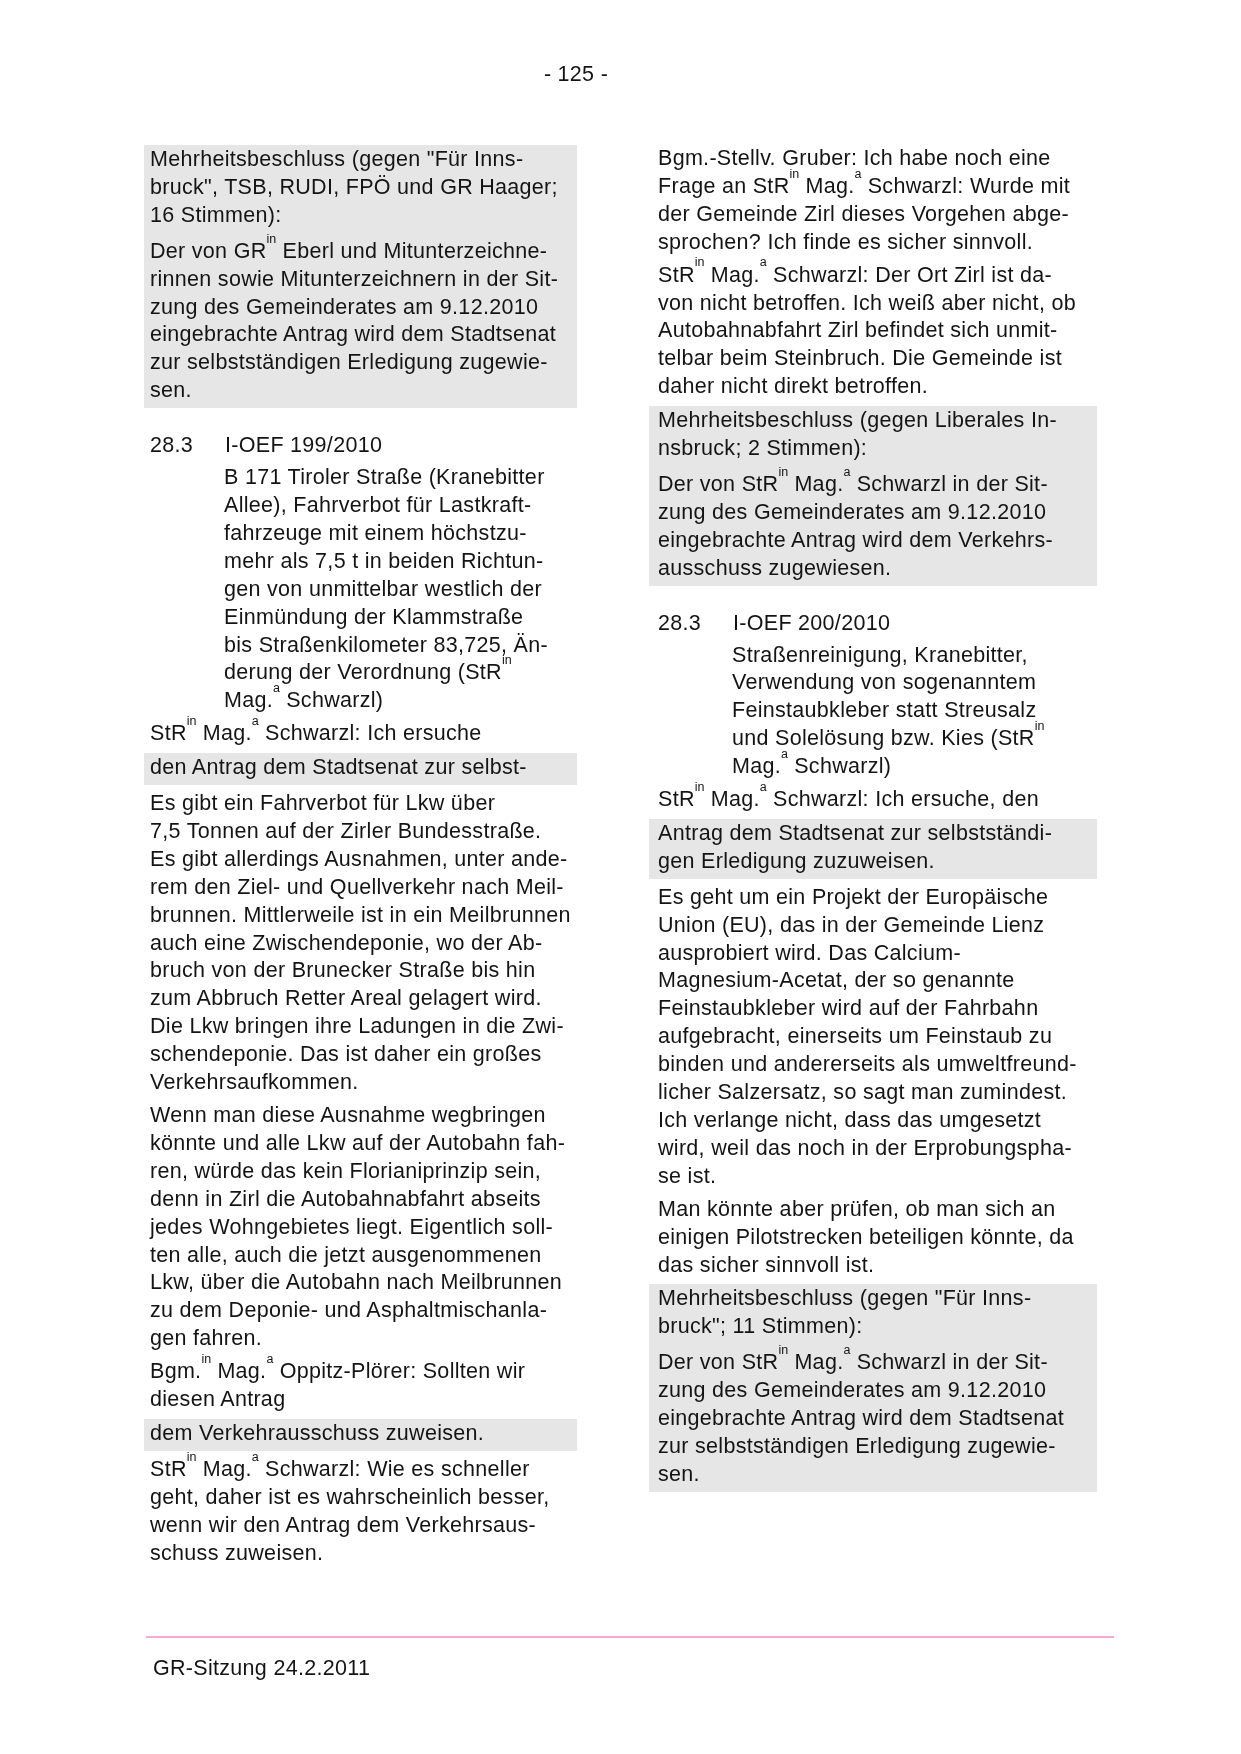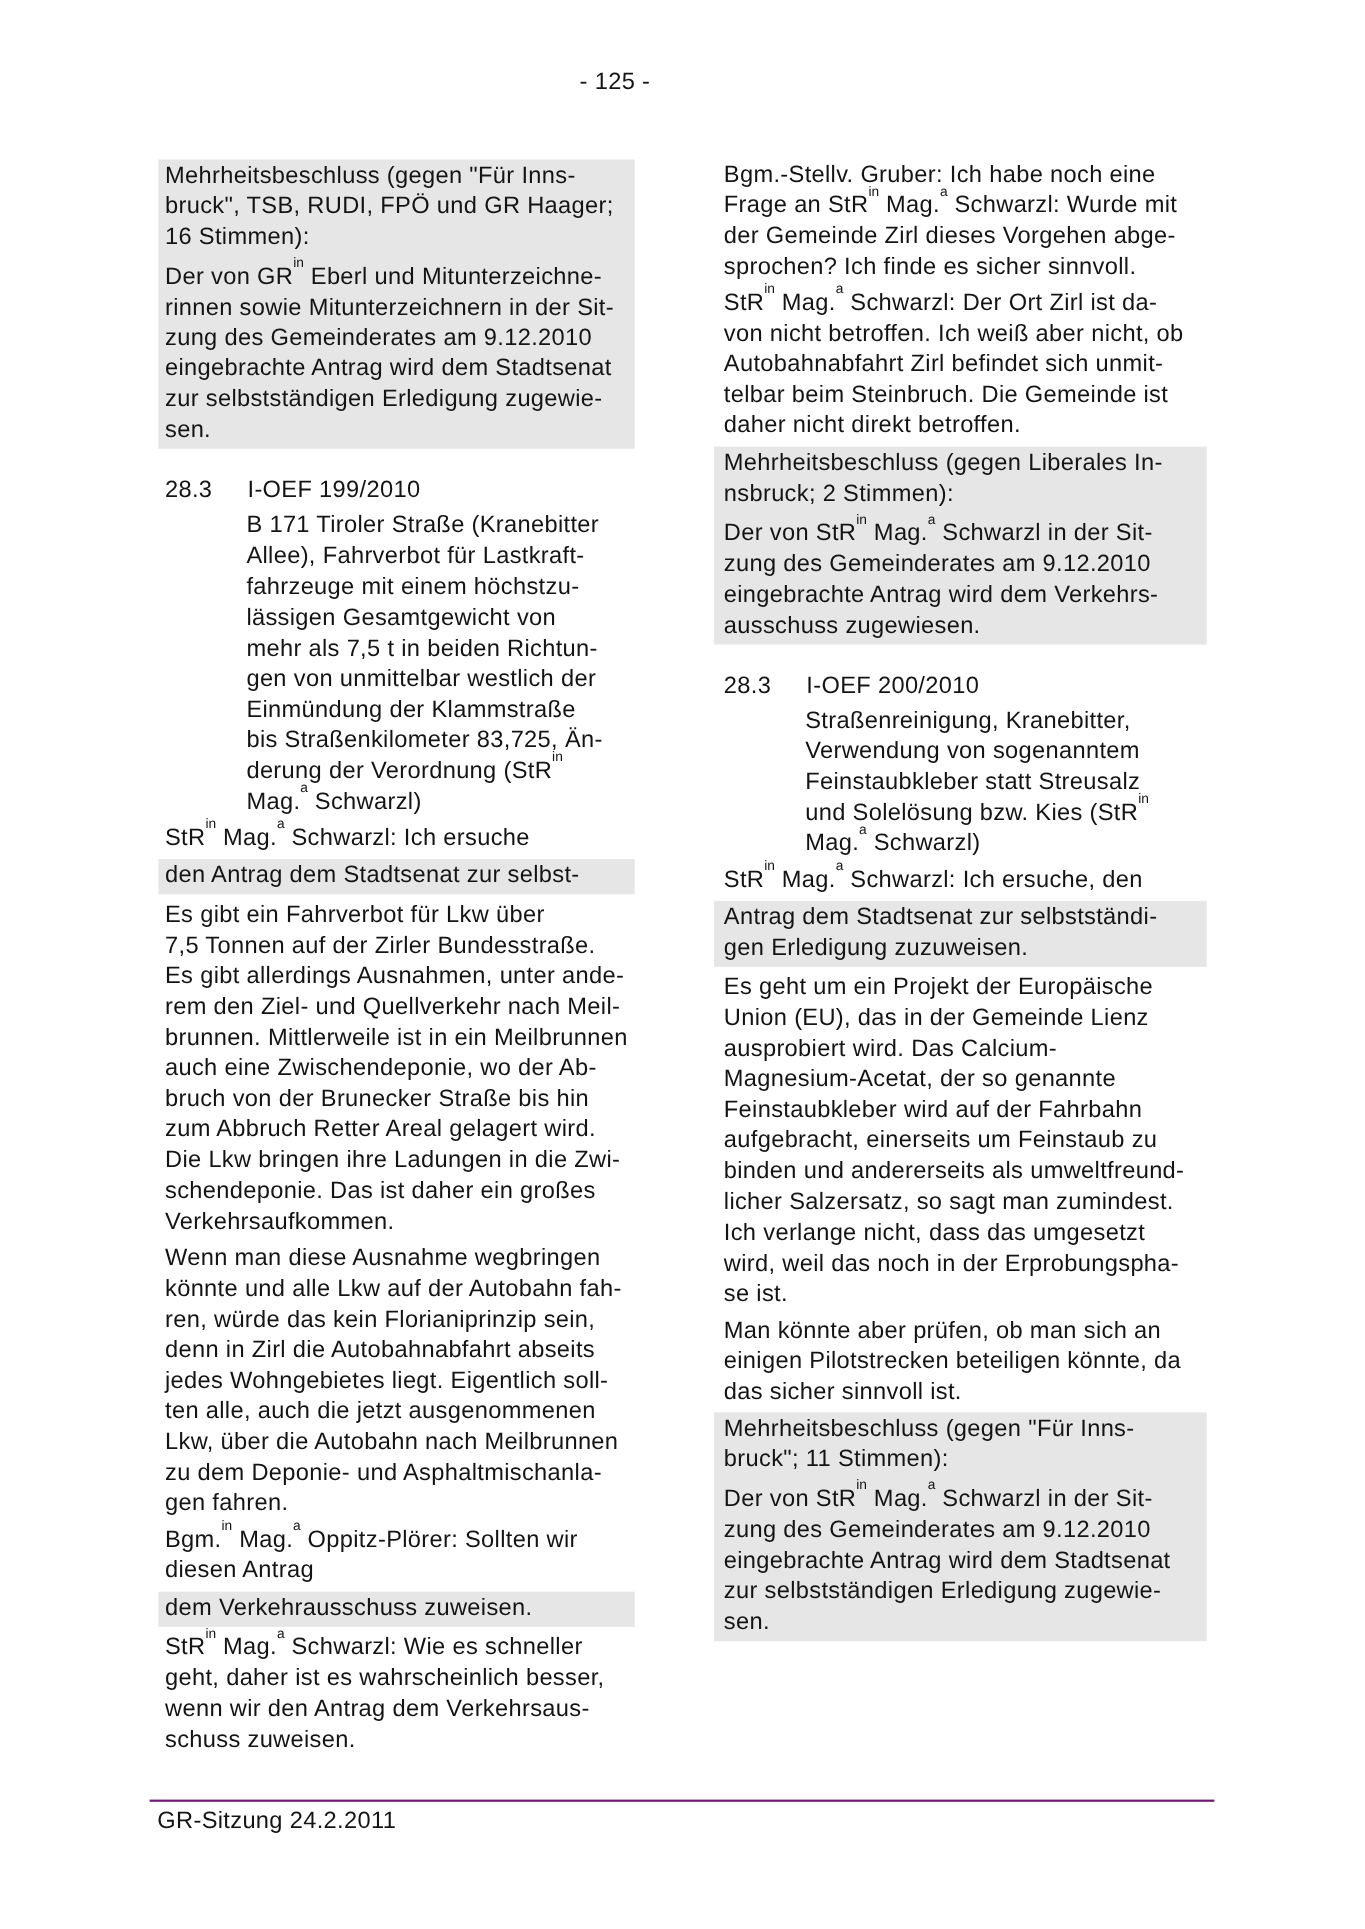--- a/index.html
+++ b/index.html
@@ -5,21 +5,21 @@
   html,body{margin:0;padding:0;}
   body{
     width:1241px;height:1754px;
     background:#ffffff;color:#141414;
     font-family:"Liberation Sans", sans-serif;
     position:relative;overflow:hidden;
   }
   .page{position:absolute;top:0;left:0;width:1241px;height:1754px;}
   .pageno{
     position:absolute;top:62px;left:0;width:1118px;
-    text-align:center;font-size:21.5px;letter-spacing:0.3px;
+    text-align:center;font-size:21.5px;letter-spacing:0.3px;padding-left:17px;
   }
   .col{
     position:absolute;top:145px;
     font-size:21.5px;line-height:27.9px;letter-spacing:0.3px;
   }
   .col-left{left:144px;width:433px;}
   .col-right{left:649px;width:448px;}
   .col-left .block{padding-left:6px;}
   .col-right .block{padding-left:9px;}
   .block{margin-top:5px;}
@@ -28,22 +28,22 @@
   .heading{margin-top:24px;}
   .indent{margin-top:4px;margin-left:74px;}
   .hnum{display:inline-block;width:75px;}
   .line{white-space:nowrap;}
   .pgap{margin-top:8px;}
   sup{
     font-size:12.5px;line-height:0;letter-spacing:0;
     position:relative;top:-7px;
   }
   .footer{
-    position:absolute;left:136px;top:1636px;width:968px;
-    border-top:2px solid #701a75;padding-top:5px;
+    position:absolute;left:146px;top:1636px;width:968px;
+    border-top:2px solid #f9a8d4;padding-top:18px;
   }
   .footer-text{font-size:21.5px;letter-spacing:0.3px;padding-left:7px;}
 </style>
 </head>
 <body>
 
 <div class="page">
   <div class="pageno">- 125 -</div>
   <div class="col col-left">
       <div class="block highlight">
@@ -60,21 +60,20 @@
           <div class="line">zur selbstständigen Erledigung zugewie-</div>
           <div class="line">sen.</div>
         </div>
       </div>
       <div class="block heading"><span class="hnum">28.3</span><span class="htitle">I-OEF 199/2010</span></div>
       <div class="block indent">
         <div class="para">
           <div class="line">B 171 Tiroler Straße (Kranebitter</div>
           <div class="line">Allee), Fahrverbot für Lastkraft-</div>
           <div class="line">fahrzeuge mit einem höchstzu-</div>
-          <div class="line">lässigen Gesamtgewicht von</div>
           <div class="line">mehr als 7,5 t in beiden Richtun-</div>
           <div class="line">gen von unmittelbar westlich der</div>
           <div class="line">Einmündung der Klammstraße</div>
           <div class="line">bis Straßenkilometer 83,725, Än-</div>
           <div class="line">derung der Verordnung (StR<sup>in</sup></div>
           <div class="line">Mag.<sup>a</sup> Schwarzl)</div>
         </div>
       </div>
       <div class="block para">
         <div class="para">

